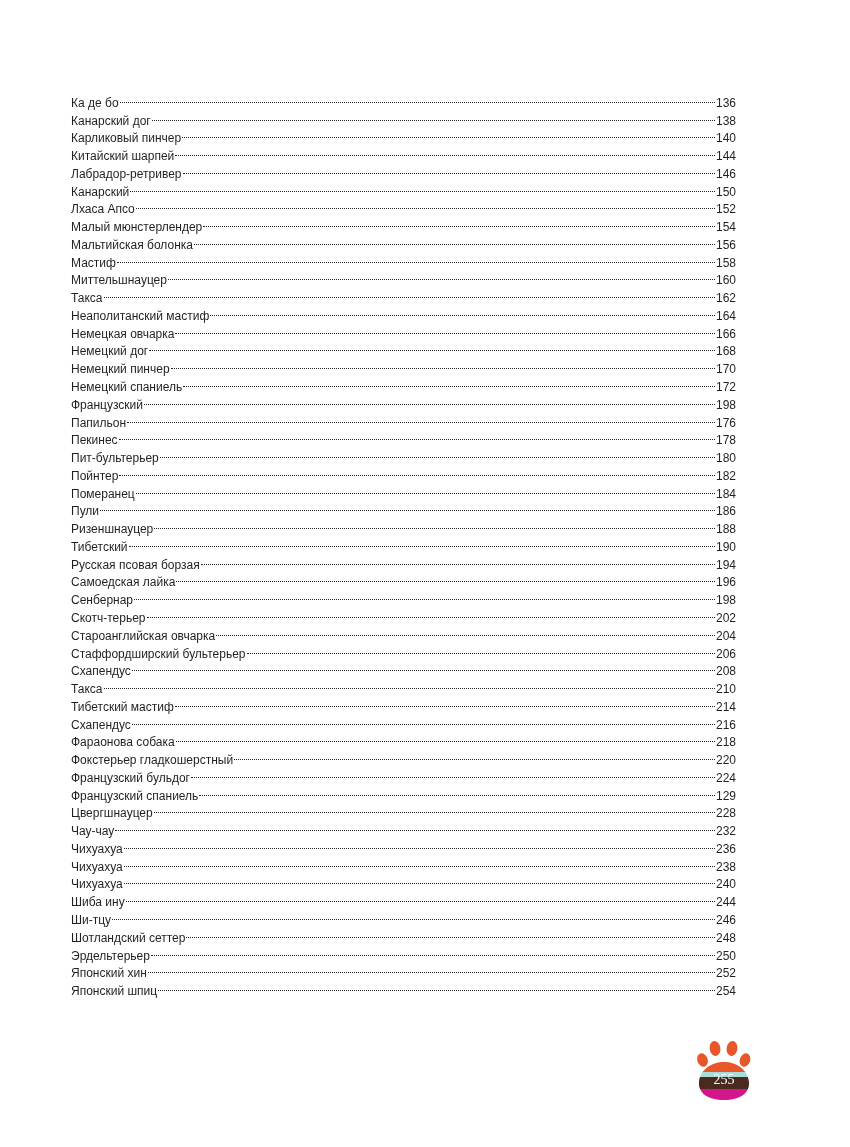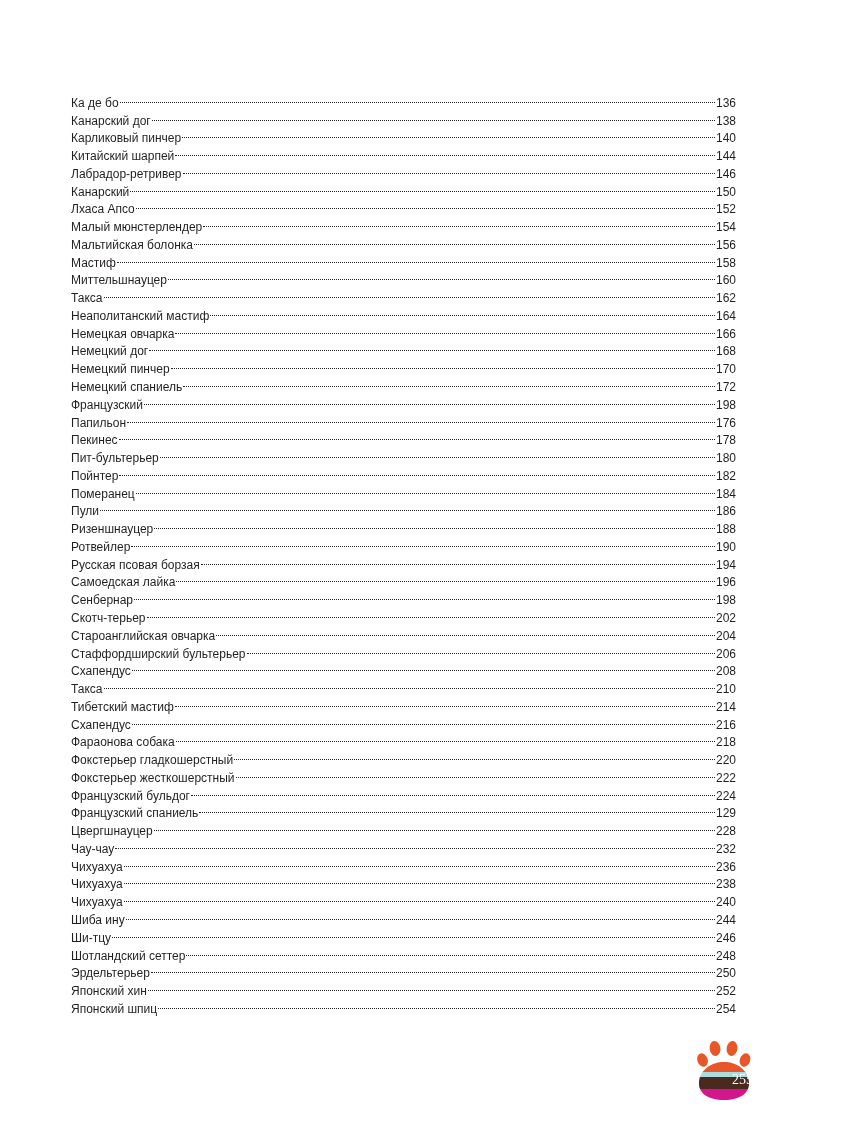--- a/index.html
+++ b/index.html
@@ -65,21 +65,21 @@
     .paw svg {
       width: 100%;
       height: 100%;
       display: block;
     }
     .paw-number {
       position: absolute;
       left: 0;
       right: 0;
       top: 33px;
-      text-align: right;
+      text-align: center;
       font-family: "Liberation Serif", "DejaVu Serif", serif;
       font-size: 14px;
       color: #ffffff;
       line-height: 14px;
     }
   </style>
 </head>
 <body>
 
 <ul class="toc" id="toc">
@@ -202,21 +202,21 @@
       <span class="toc-title">Пули</span>
       <span class="toc-leader"></span>
       <span class="toc-page">186</span>
     </li>
     <li class="toc-row">
       <span class="toc-title">Ризеншнауцер</span>
       <span class="toc-leader"></span>
       <span class="toc-page">188</span>
     </li>
     <li class="toc-row">
-      <span class="toc-title">Ротвейлер</span>
+      <span class="toc-title">Тибетский</span>
       <span class="toc-leader"></span>
       <span class="toc-page">190</span>
     </li>
     <li class="toc-row">
       <span class="toc-title">Русская псовая борзая</span>
       <span class="toc-leader"></span>
       <span class="toc-page">194</span>
     </li>
     <li class="toc-row">
       <span class="toc-title">Самоедская лайка</span>
@@ -265,25 +265,20 @@
     </li>
     <li class="toc-row">
       <span class="toc-title">Фараонова собака</span>
       <span class="toc-leader"></span>
       <span class="toc-page">218</span>
     </li>
     <li class="toc-row">
       <span class="toc-title">Фокстерьер гладкошерстный</span>
       <span class="toc-leader"></span>
       <span class="toc-page">220</span>
-    </li>
-    <li class="toc-row">
-      <span class="toc-title">Фокстерьер жесткошерстный</span>
-      <span class="toc-leader"></span>
-      <span class="toc-page">222</span>
     </li>
     <li class="toc-row">
       <span class="toc-title">Французский бульдог</span>
       <span class="toc-leader"></span>
       <span class="toc-page">224</span>
     </li>
     <li class="toc-row">
       <span class="toc-title">Французский спаниель</span>
       <span class="toc-leader"></span>
       <span class="toc-page">129</span>

